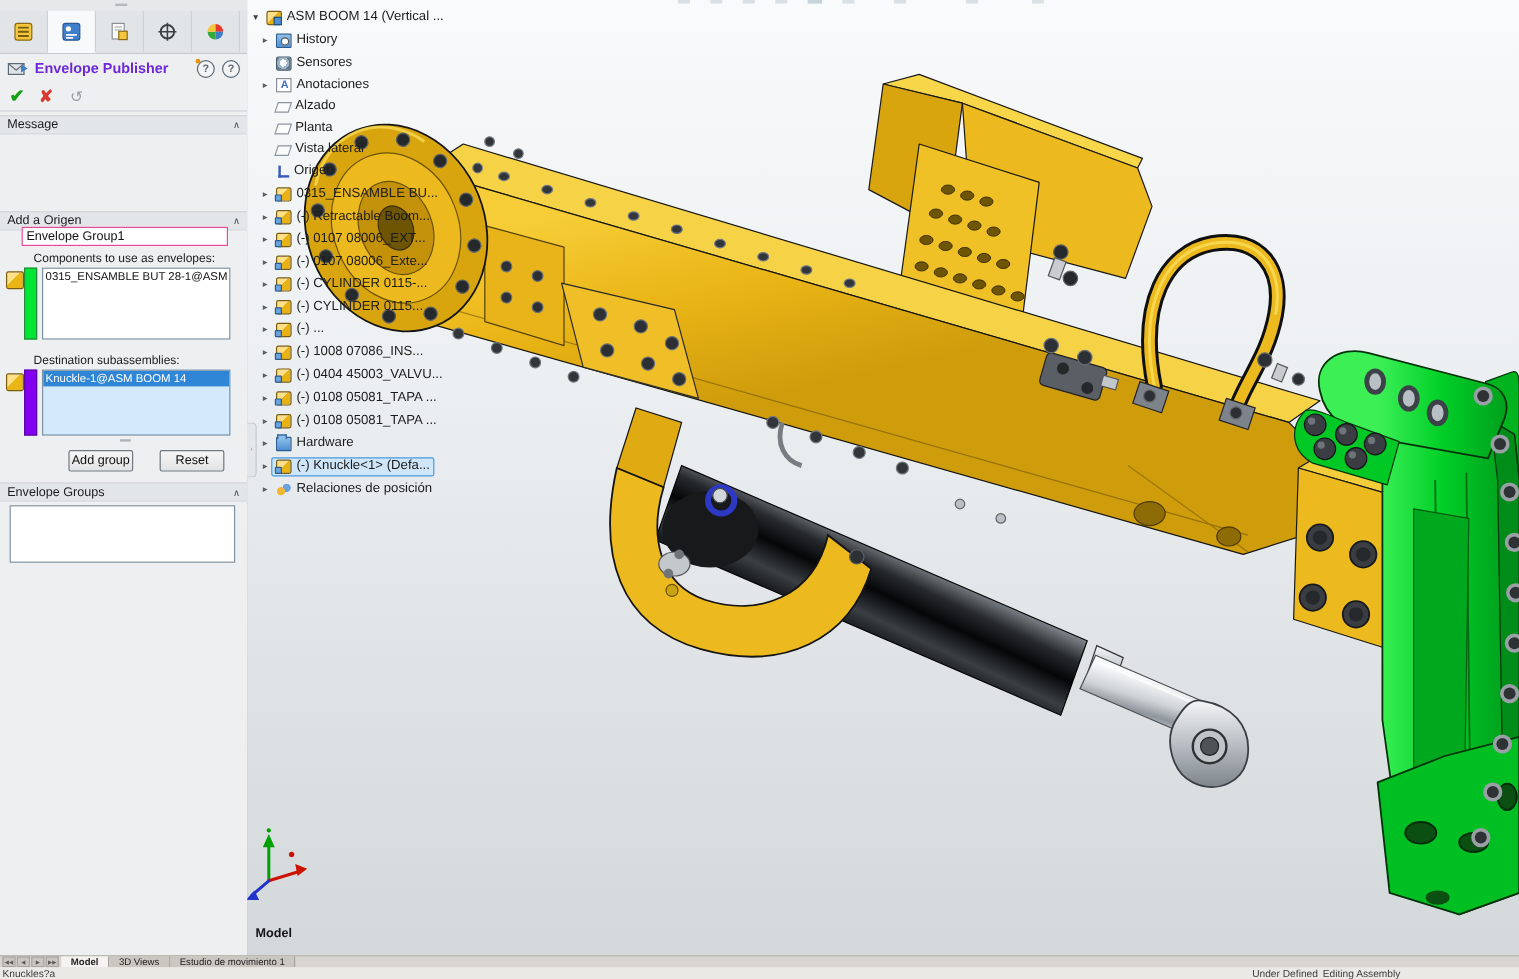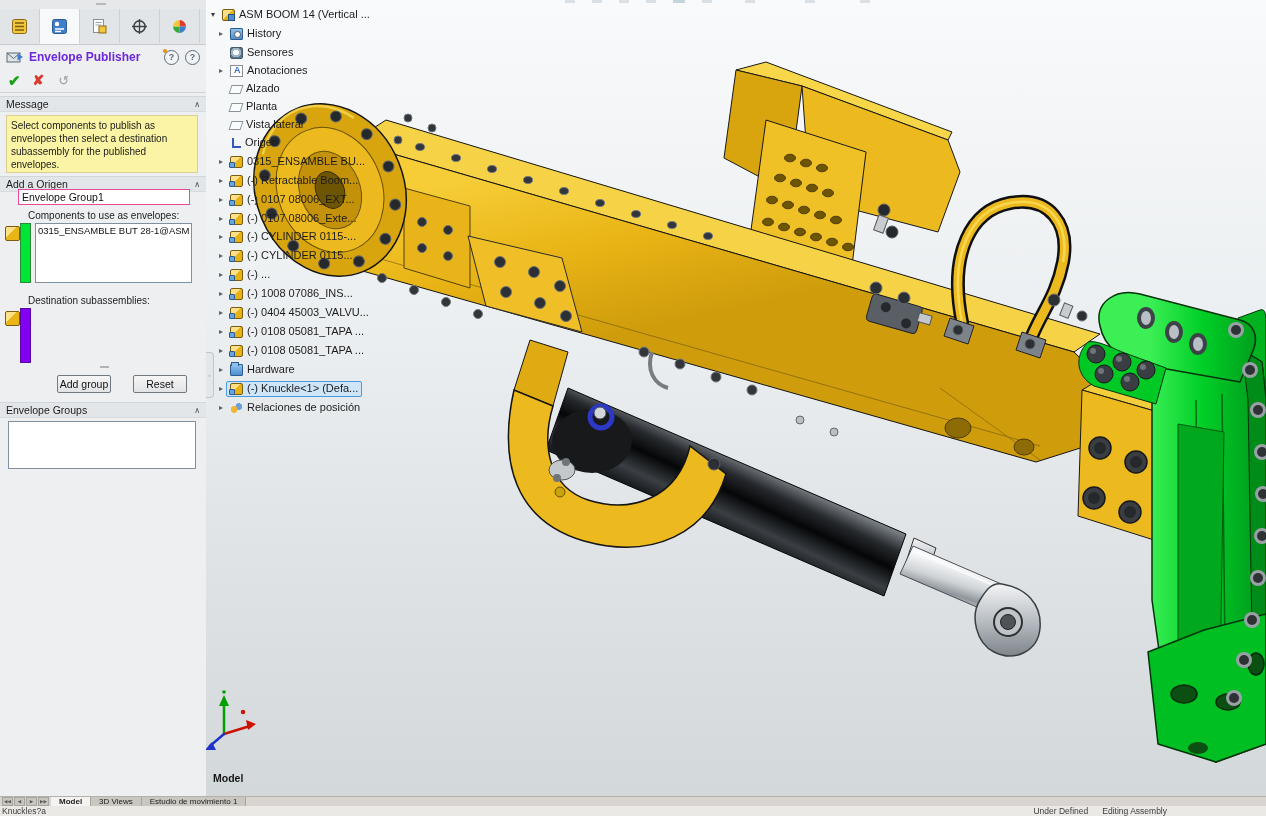--- a/index.html
+++ b/index.html
@@ -92,21 +92,21 @@
           border-top:1px solid #b5b2ac;display:flex;align-items:flex-start;font-size:8px;color:#222;}
   .navbtns{display:flex;align-items:center;padding:0 2px;gap:1px;}
   .navbtn{width:9px;height:7px;background:#c9c6c0;border:1px solid #a8a5a0;color:#5c5a56;
           font-size:4.5px;display:flex;align-items:center;justify-content:center;}
   .mtab{display:flex;align-items:center;justify-content:center;padding:0 8px;
         border-right:1px solid #a8a5a0;background:#cac7c1;}
   .mtab.active{background:#f4f3f1;font-weight:bold;}
   .statusbar{position:absolute;left:0;top:806px;width:1266px;height:10px;background:#ebe9e6;
              font-size:8.5px;color:#3c3c3c;}
   .status-left{position:absolute;left:2px;top:0px;}
-  .status-right{position:absolute;right:99px;top:0px;display:flex;gap:14px;}
+  .status-right{position:absolute;right:99px;top:0px;display:flex;gap:4px;}
 </style>
 </head>
 <body>
 
 <div class="app">
 
   <div class="panel">
     <div class="topstrip">
         <span class="grip"></span>
       </div>
@@ -162,38 +162,40 @@
     <div class="action-row">
       <span class="ok-btn">✔</span>
       <span class="cancel-btn">✘</span>
       <span class="undo-btn">↺</span>
     </div>
 
     <div class="sec-h" style="top:96px">
       <span>Message</span>
         <span class="chev">∧</span>
     </div>
-    <div class="msg-box">Select components to publish as envelopes then select a destination subassembly for the published envelopes.</div>
 
     <div class="sec-h" style="top:176px">
       <span>Add a Origen</span>
         <span class="chev">∧</span>
     </div>
     <input class="grp-input" readonly="" value="Envelope Group1" style="">
 
     <div class="plabel" style="left:28px;top:210px">Components to use as envelopes:</div>
     <span class="list-ic" style="left:5px;top:226px"></span>
     <div class="colorbar" style="left:20px;top:223px;height:60px;background:#00e636;border:1px solid #2a8a3a;box-sizing:border-box"></div>
     <div class="listbox" style="left:35px;top:223px;width:157px;height:60px">
       <div class="item">0315_ENSAMBLE BUT 28-1@ASM BOOM 14</div>
     </div>
 
     <div class="plabel" style="left:28px;top:295px">Destination subassemblies:</div>
     <span class="list-ic" style="left:5px;top:311px"></span>
     <div class="colorbar" style="left:20px;top:308px;height:55px;background:#8400f0;border:1px solid #5a0aa0;box-sizing:border-box"></div>
+    <div class="listbox" style="left:35px;top:308px;width:157px;height:55px;background:#d2eafc">
+      <div class="item selrow">Knuckle-1@ASM BOOM 14</div>
+    </div>
 
     <div class="resize-dash"></div>
 
     <div class="pbtn" style="left:57px;width:54px">Add group</div>
     <div class="pbtn" style="left:133px;width:54px">Reset</div>
 
     <div class="sec-h" style="top:402px">
       <span>Envelope Groups</span>
         <span class="chev">∧</span>
     </div>

